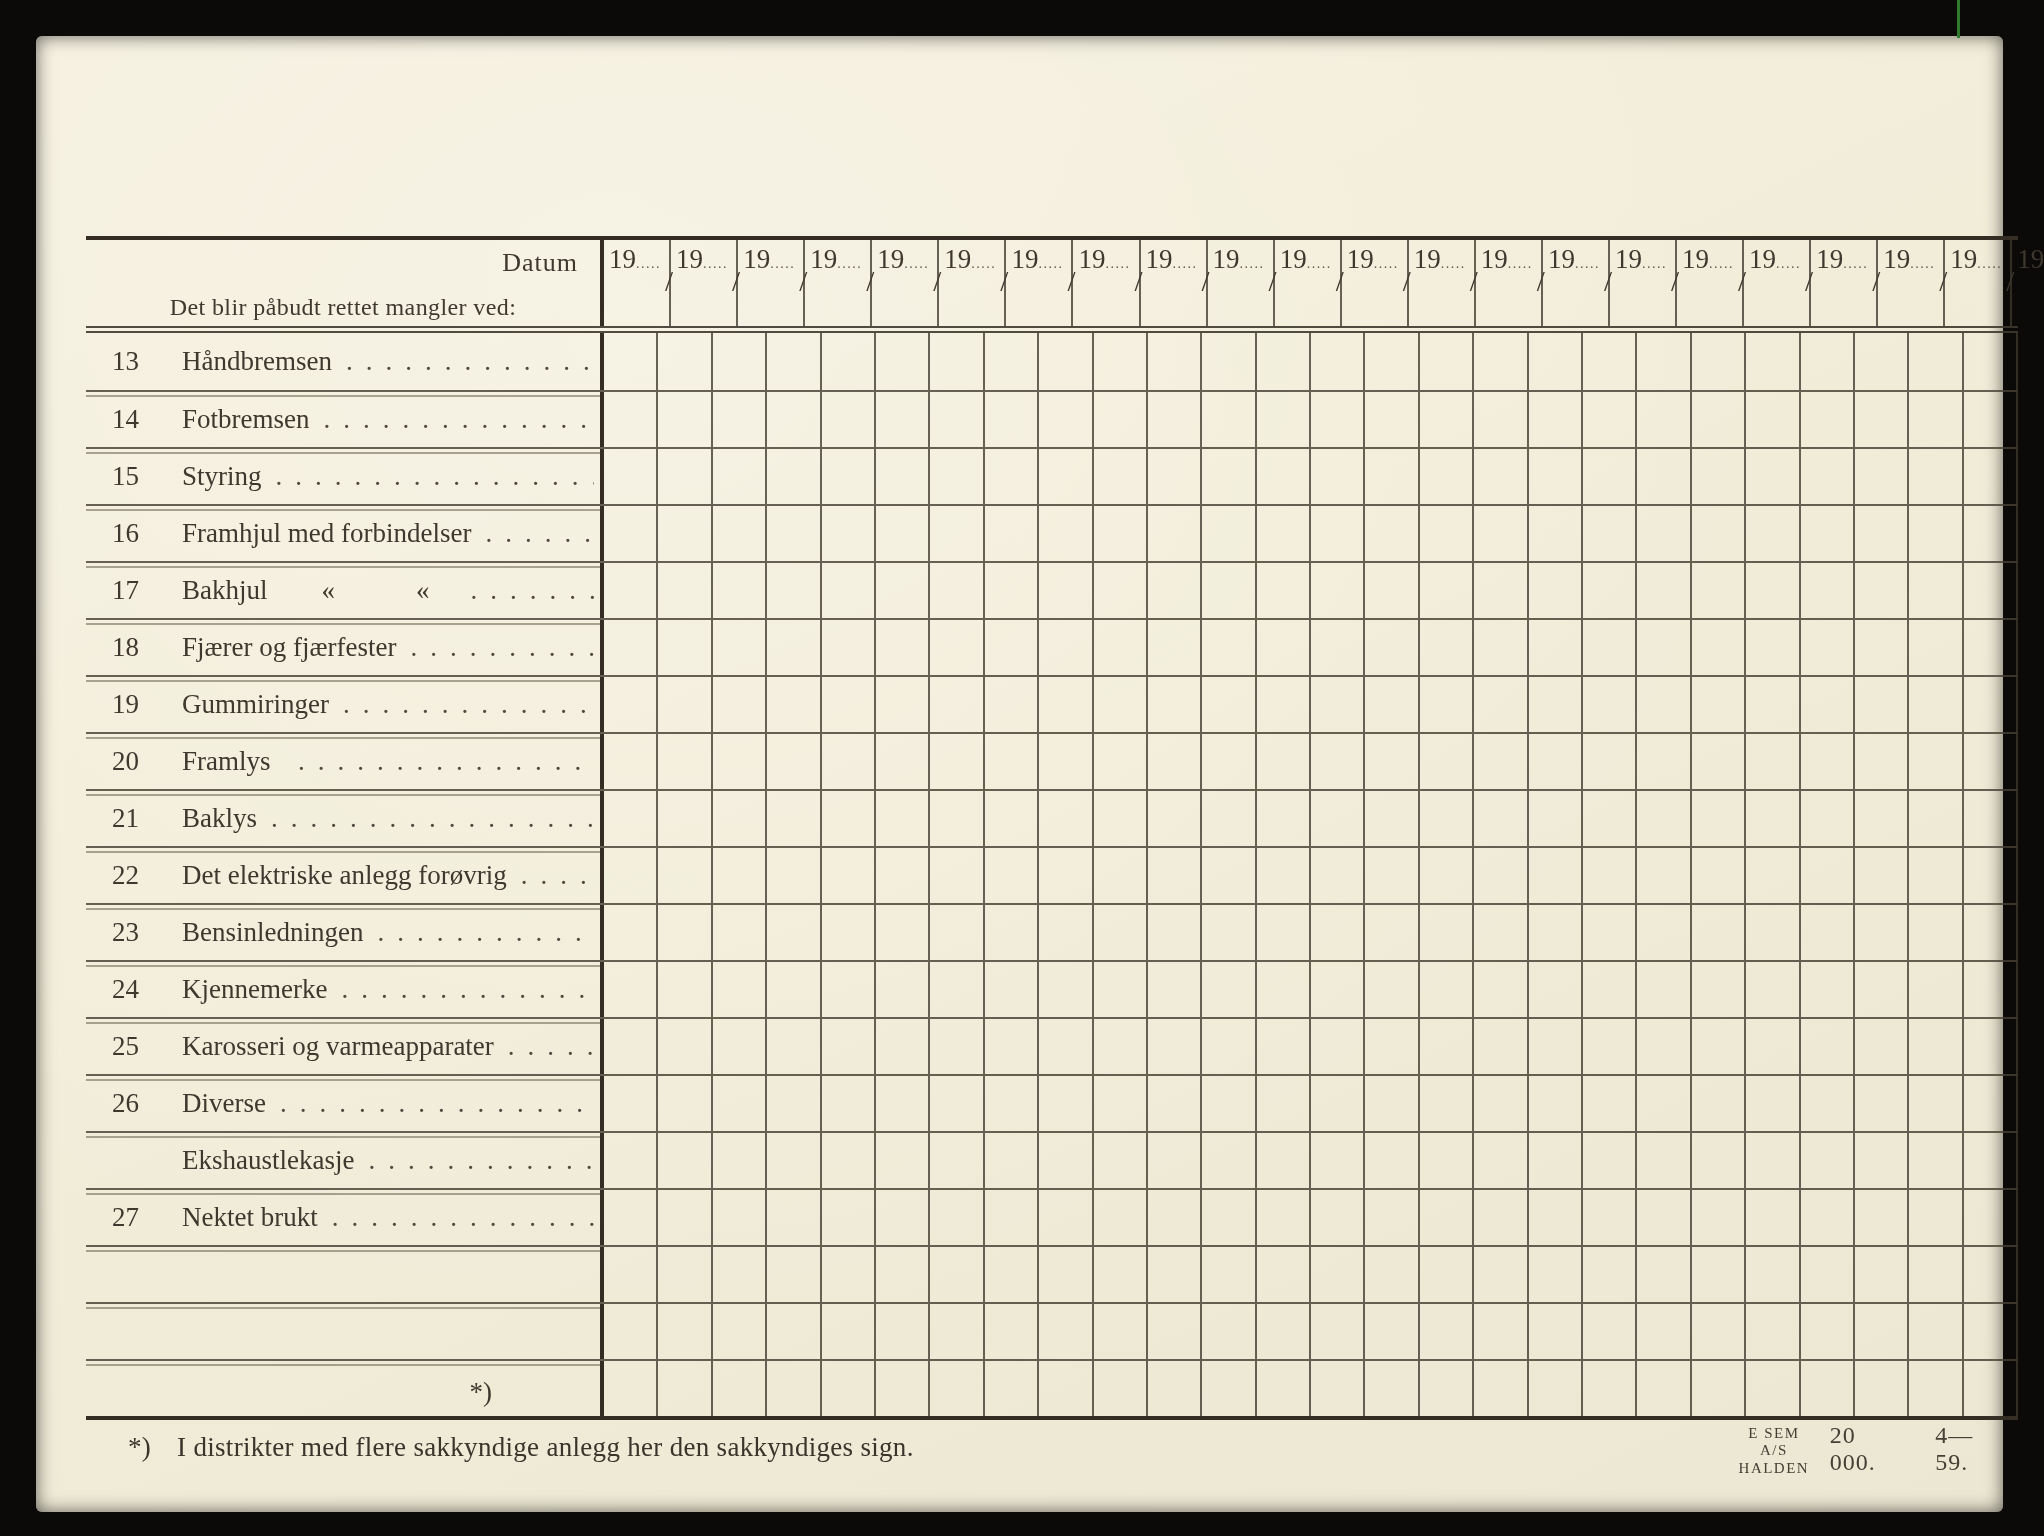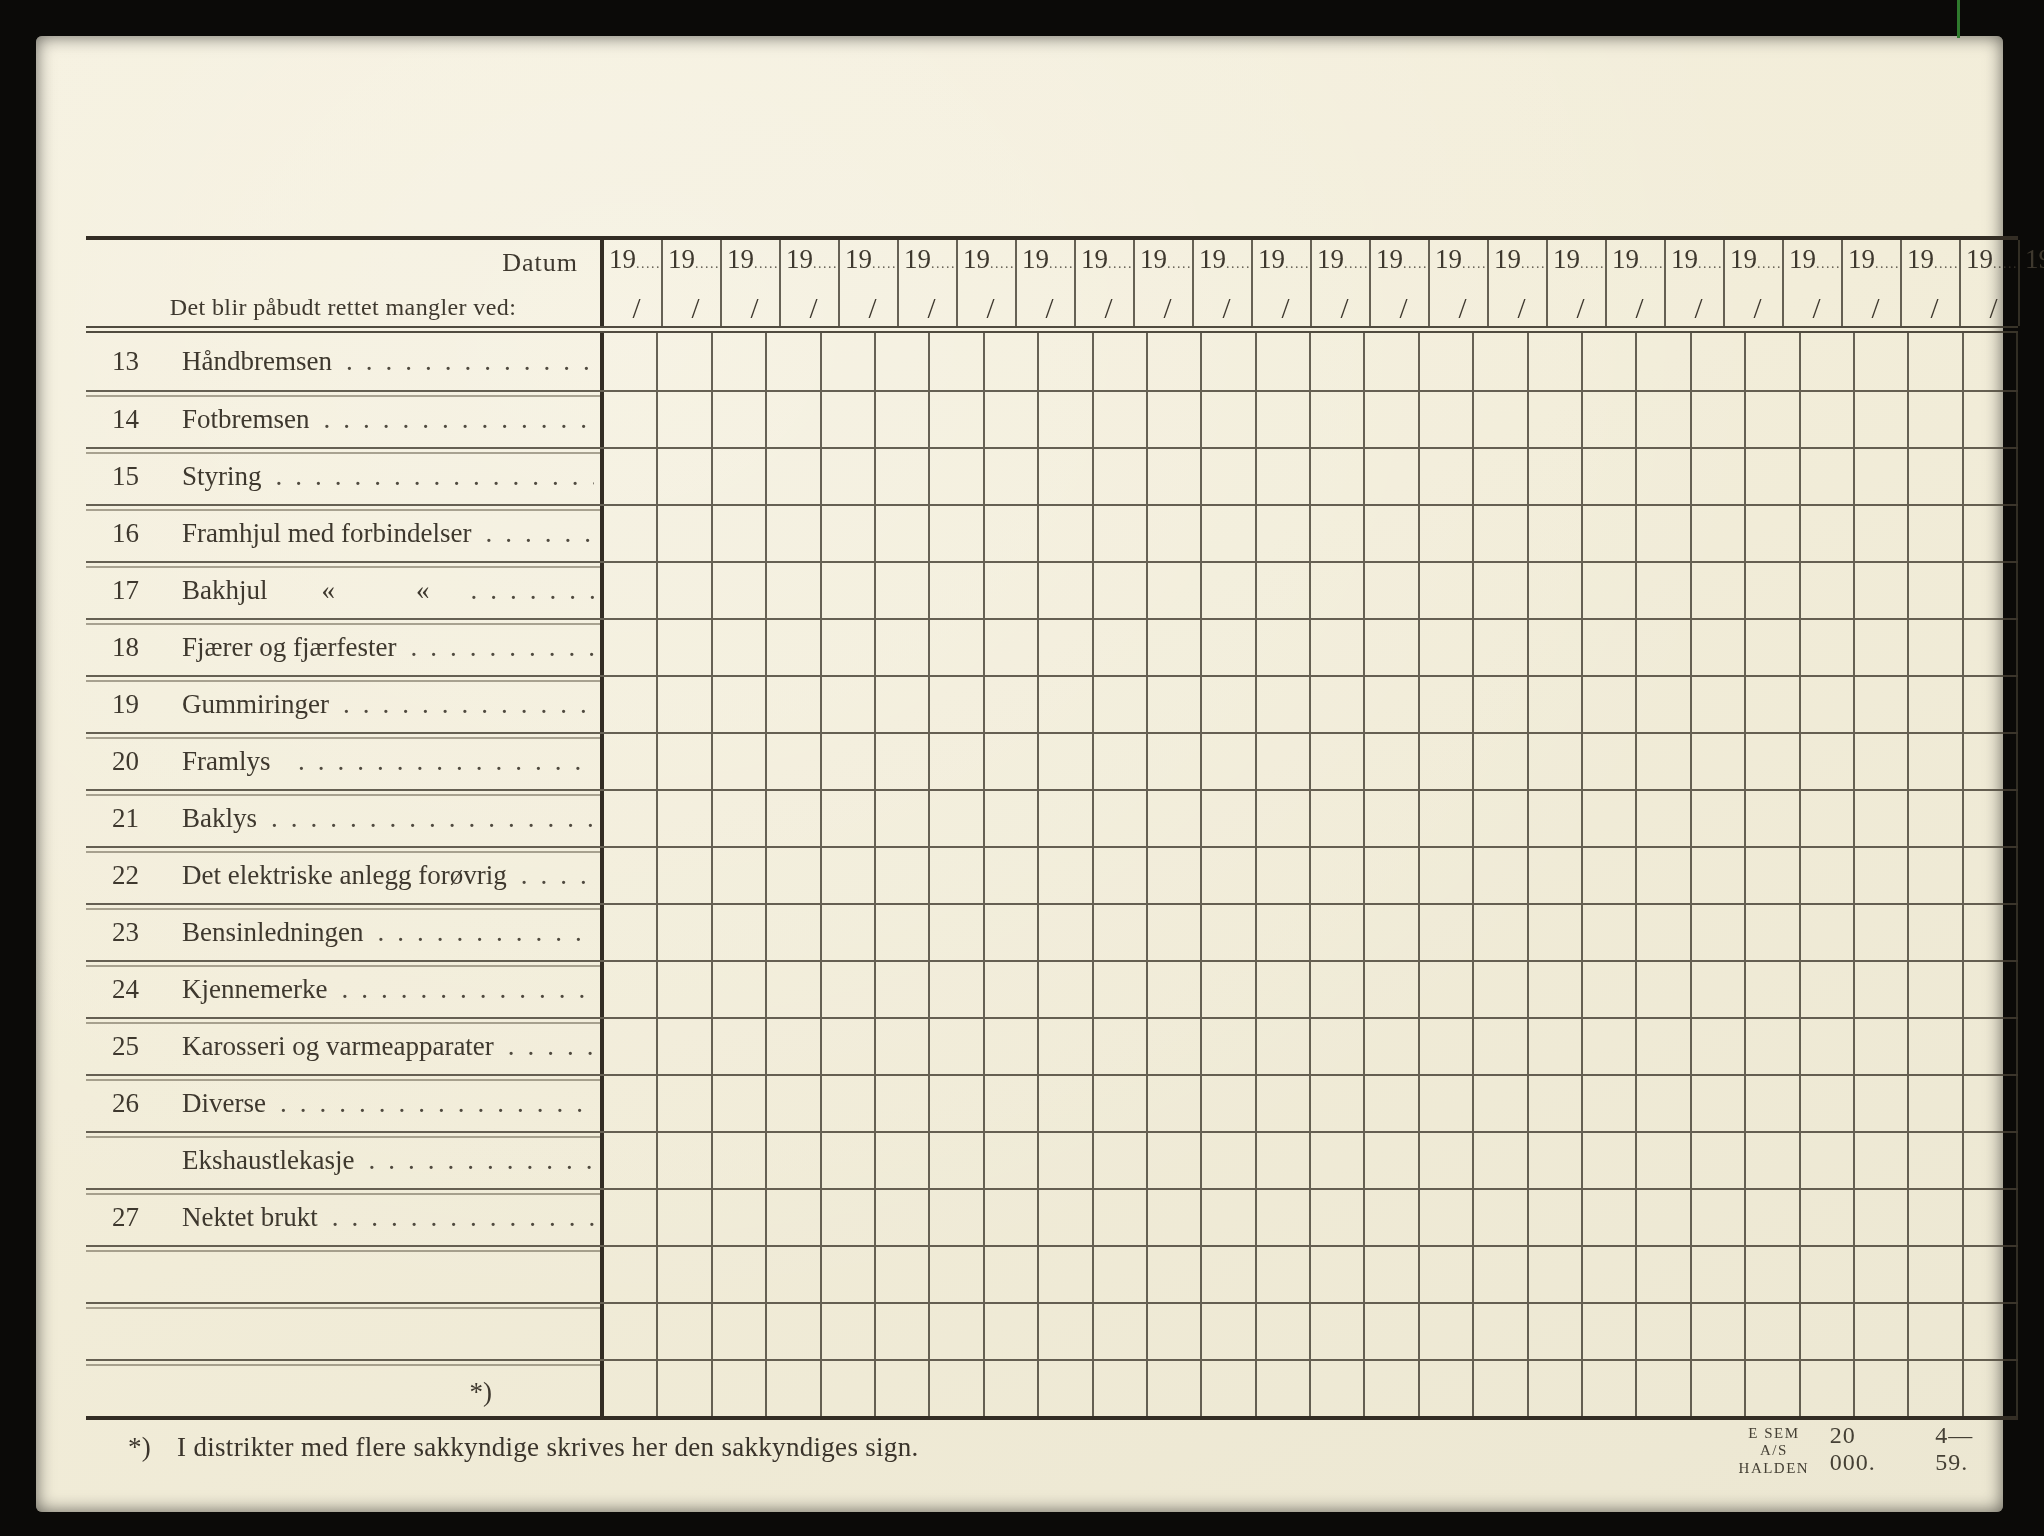--- a/index.html
+++ b/index.html
@@ -31,21 +31,21 @@
   }
   .thead{display:flex;height:86px;border-bottom:2px solid rgba(62,56,45,0.9);}
   .tbody{border-top:2px solid rgba(62,56,45,0.9);margin-top:3px;}
 
   .label-col{width:518px;flex:0 0 518px;border-right:4px solid #332d24;position:relative;box-sizing:border-box;}
   .datum{position:absolute;right:22px;top:8px;font-size:26px;letter-spacing:1px;font-family:Liberation Serif, serif;}
   .left-heading{position:absolute;bottom:5px;left:0;width:100%;text-align:center;font-size:24px;letter-spacing:0.4px;}
 
   .date-cells{display:flex;flex:1;}
   .date-cell{
-    flex:1;display:flex;flex-direction:column;justify-content:space-between;
+    flex:1;display:flex;flex-direction:row;justify-content:space-between;
     border-left:2px solid rgba(62,56,45,0.78);box-sizing:border-box;
   }
   .date-cell:first-child{border-left:none;}
   .date-cell:last-child{border-right:2px solid rgba(62,56,45,0.78);}
   .yr{font-size:27px;padding:6px 0 0 5px;line-height:1;white-space:nowrap;}
   .yr .dots{font-size:14px;letter-spacing:1.5px;opacity:0.8;}
   .slash{align-self:center;font-size:29px;padding-bottom:3px;line-height:1;transform:translateX(4px);}
 
   .row{display:flex;height:57px;box-sizing:border-box;}
   .row + .row{border-top:2px solid rgba(70,63,51,0.82);}
@@ -861,21 +861,21 @@
             <div class="cell"></div>
             <div class="cell"></div>
             <div class="cell"></div>
           </div>
         </div>
       </div>
   </div>
 
   <div class="foot-note">
     <span class="mark">*)</span>
-    <span>I distrikter med flere sakkyndige skrives her den sakkyndiges sign.</span>
+    <span>I distrikter med flere sakkyndige anlegg her den sakkyndiges sign.</span>
   </div>
 
   <div class="printer">
     <div class="printer-name">
       <div>E SEM A/S</div>
       <div>HALDEN</div>
     </div>
     <div class="print-run">20 000.</div>
     <div class="print-date">4—59.</div>
   </div>

